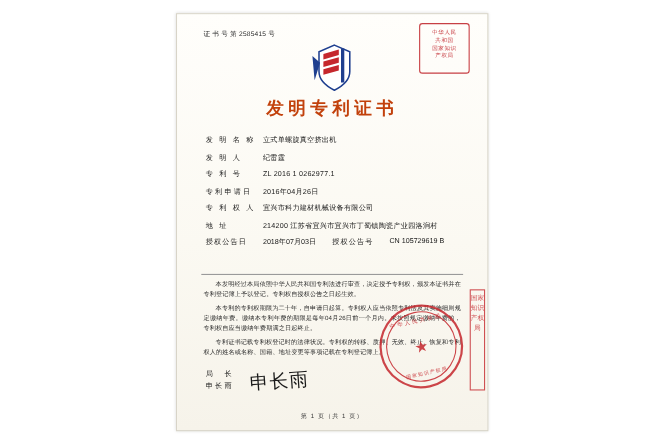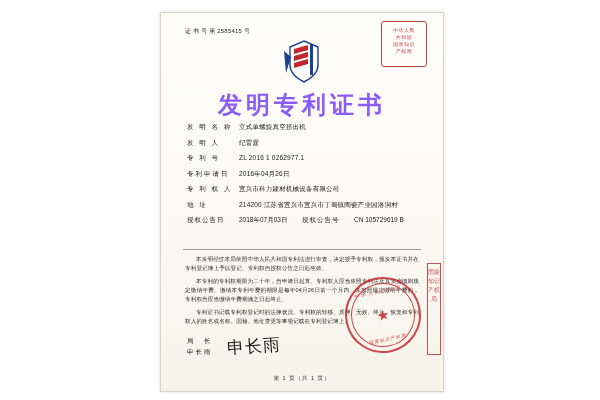--- a/index.html
+++ b/index.html
@@ -83,23 +83,23 @@
     height: 46px;
   }
 
   .title {
     position: absolute;
     left: 0;
     right: 0;
     top: 76px;
     text-align: center;
     font-family: "DejaVu Sans", "Liberation Sans", sans-serif;
-    font-size: 24px;
+    font-size: 16px;
     font-weight: bold;
-    color: #8b5cf6;
+    color: #c2410c;
     letter-spacing: 4px;
   }
 
   .fields {
     position: absolute;
     left: 0;
     right: 0;
     top: 110px;
     padding: 0 26px;
   }

